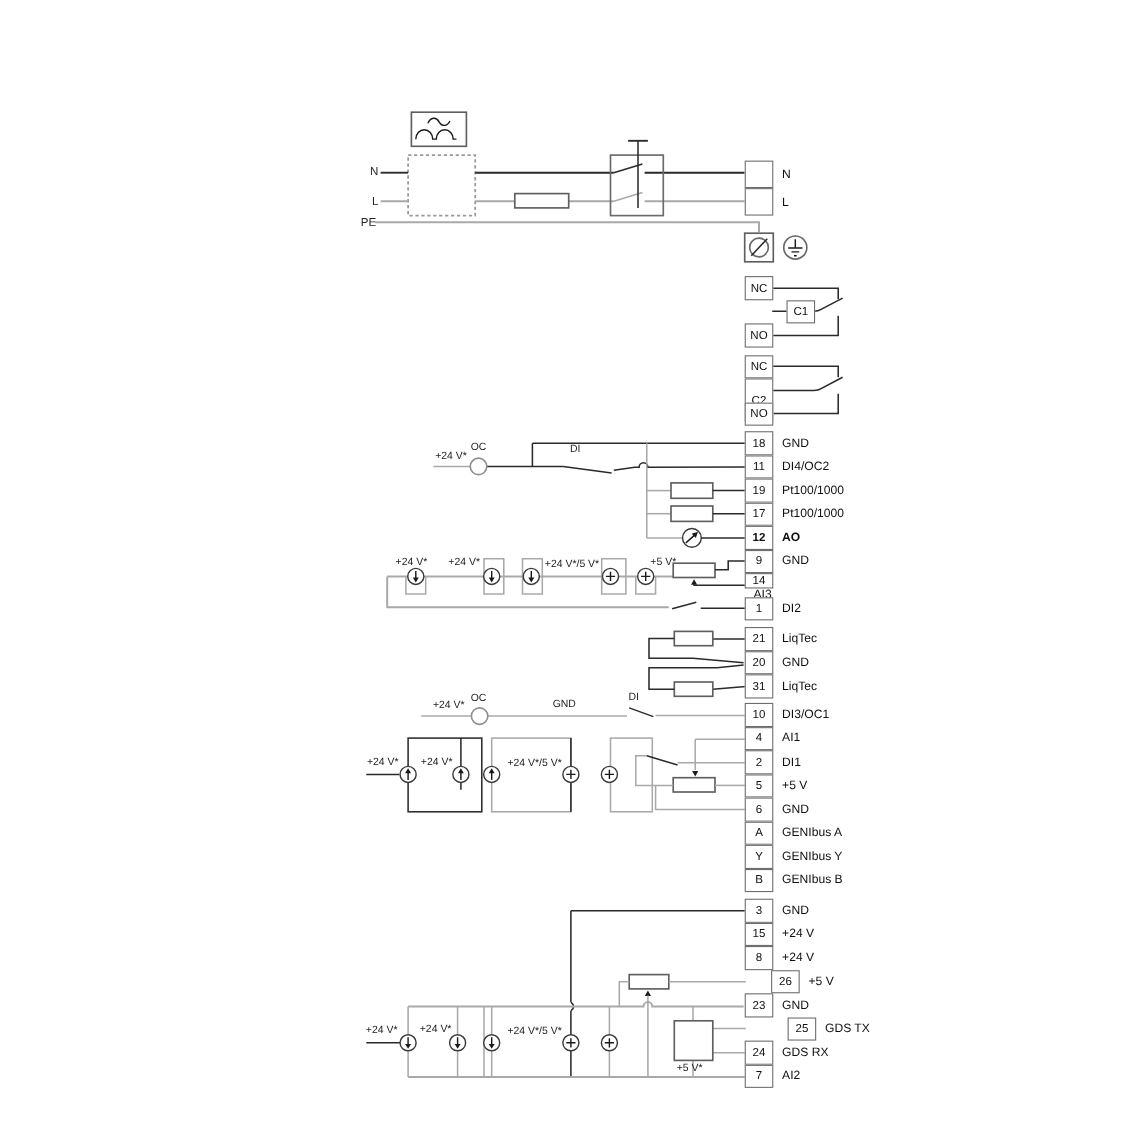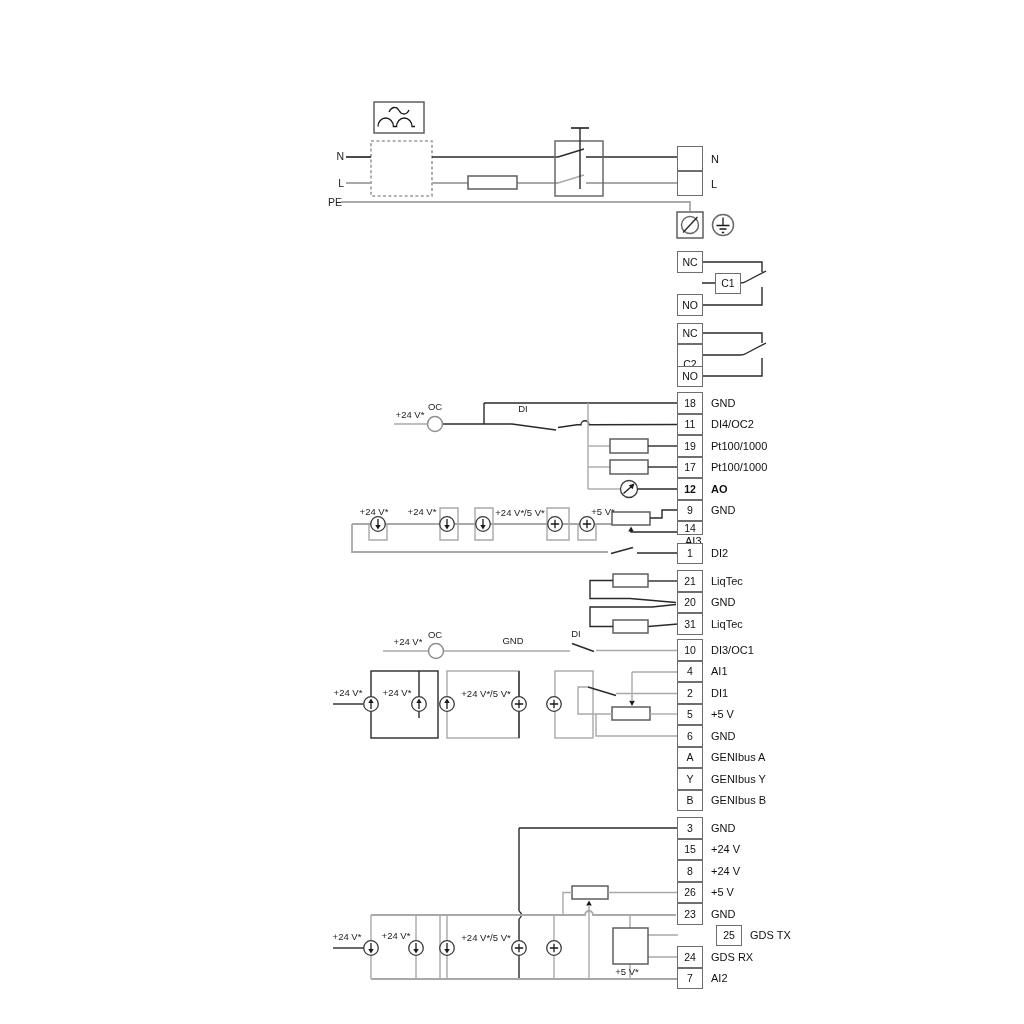--- a/index.html
+++ b/index.html
@@ -300,21 +300,21 @@
       <div class="tlabel">GND</div>
     </div>
   <div class="trow" style="top:838.5px;height:21.5px;">
       <div class="tbox">15</div>
       <div class="tlabel">+24 V</div>
     </div>
   <div class="trow" style="top:860px;height:21.5px;">
       <div class="tbox">8</div>
       <div class="tlabel">+24 V</div>
     </div>
-  <div class="trow" style="top:881.5px;height:21.5px;">
+  <div class="trow" style="top:881.5px;height:21.5px;margin-left:24px;">
       <div class="tbox">26</div>
       <div class="tlabel">+5 V</div>
     </div>
   <div class="trow" style="top:903px;height:21.5px;">
       <div class="tbox">23</div>
       <div class="tlabel">GND</div>
     </div>
   <div class="trow" style="top:924.5px;height:21.5px;padding-left:39px;">
       <div class="tbox">25</div>
       <div class="tlabel">GDS TX</div>

